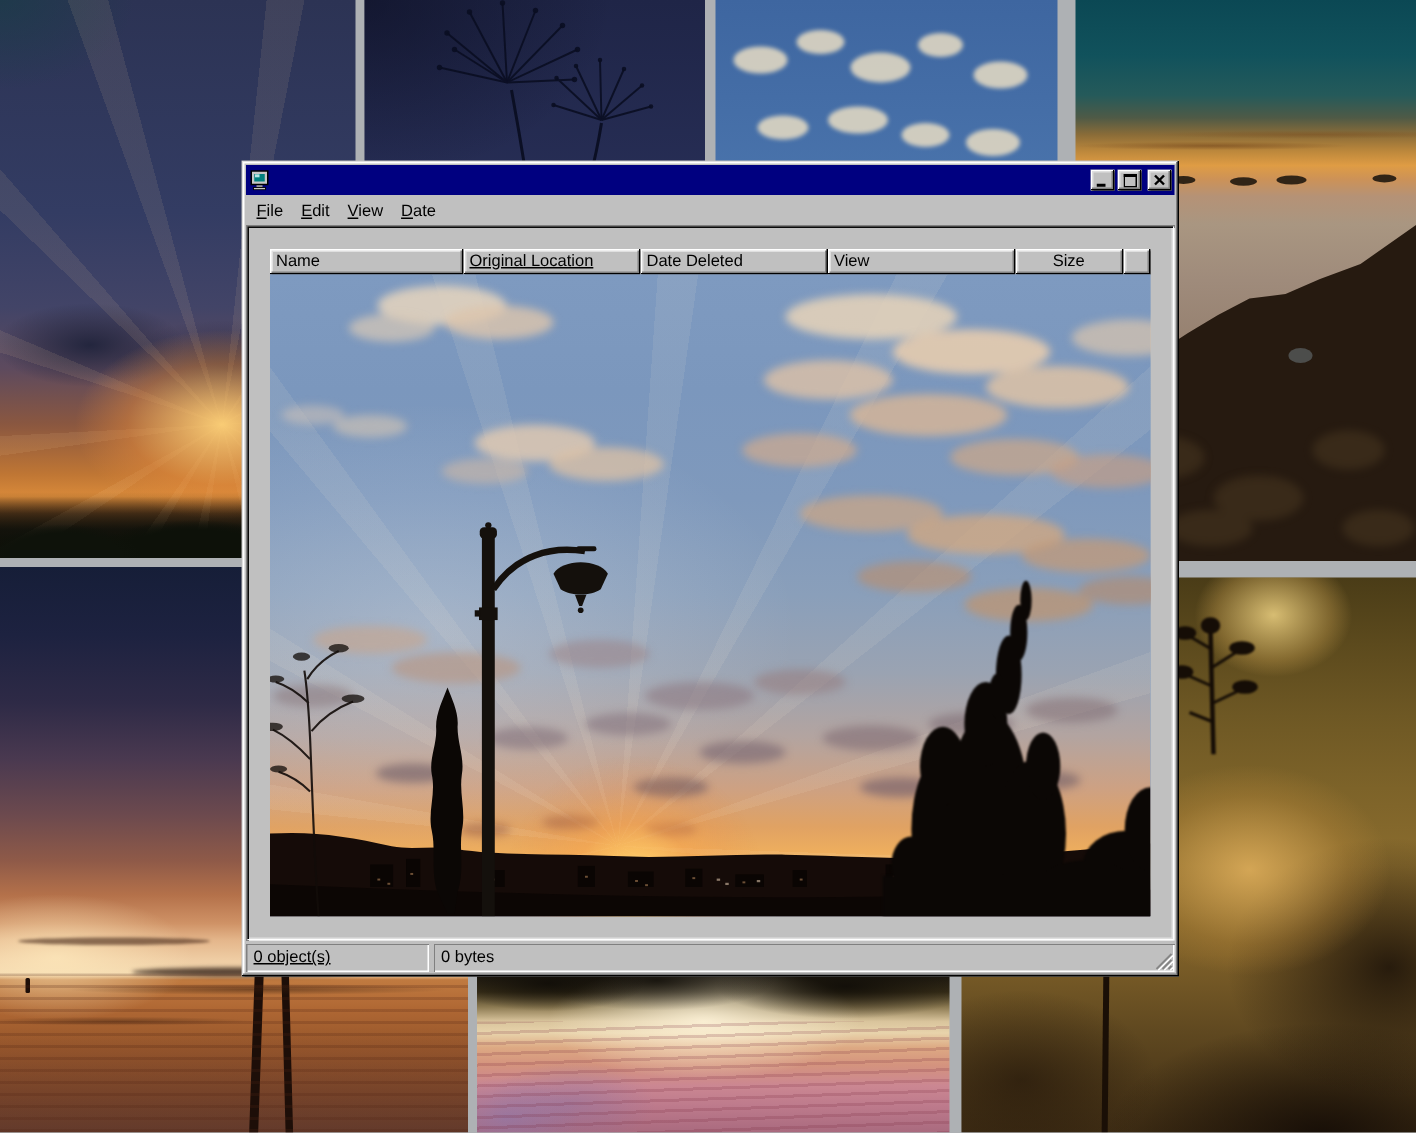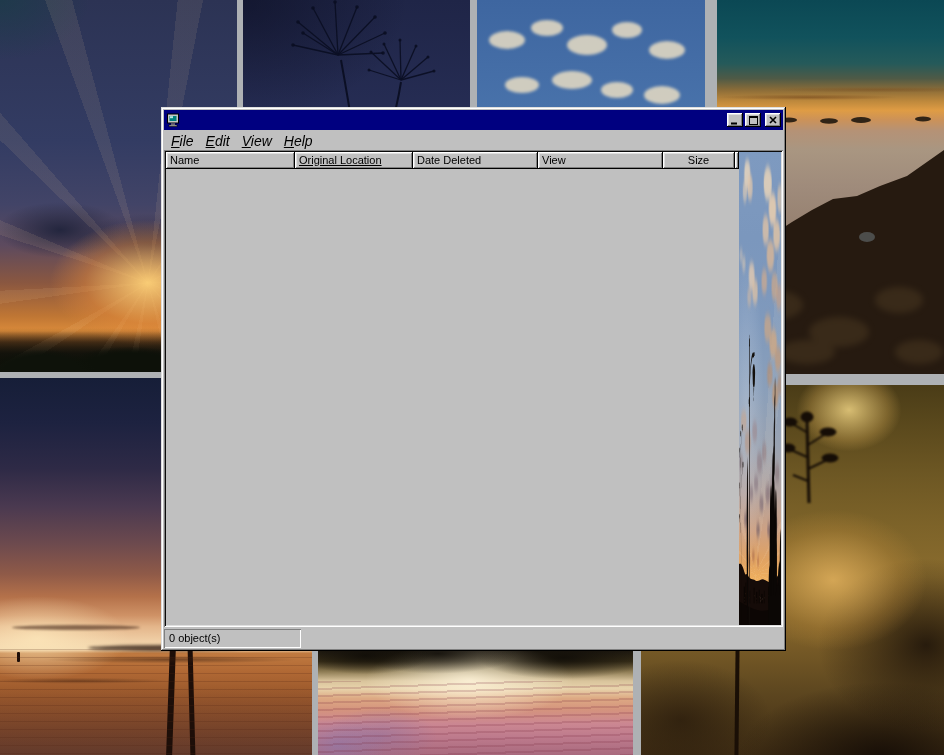--- a/index.html
+++ b/index.html
@@ -94,46 +94,46 @@
   }
   .titlebar{height:20px;flex:0 0 20px;background:#000080;display:flex;align-items:center;
     padding:0 2px;gap:3px;margin:0 0 1px 0;}
   .title-text{color:#fff;font-size:11px;font-weight:bold;flex:1;overflow:hidden;white-space:nowrap;}
   .tb-btns{display:flex;gap:2px;align-items:center;}
   .btn95{width:16px;height:14px;background:#c0c0c0;position:relative;
     box-shadow: inset -1px -1px 0 #000, inset 1px 1px 0 #fff, inset -2px -2px 0 #808080, inset 2px 2px 0 #dfdfdf;
     display:flex;align-items:center;justify-content:center;}
   .btn95.close{margin-left:2px;}
   .menubar{height:19px;flex:0 0 19px;display:flex;align-items:center;padding-left:1px;}
-  .menu-item{font-size:14px;color:#000;padding:2px 6px;cursor:default;font-style:italic;}
+  .menu-item{font-size:11px;color:#000;padding:2px 6px;cursor:default;}
   .menu-item::first-letter{text-decoration:underline;}
   .listview{flex:1;margin-top:0;background:#c0c0c0;
     box-shadow: inset 1px 1px 0 #808080, inset -1px -1px 0 #fff, inset 2px 2px 0 #0a0a0a, inset -2px -2px 0 #dfdfdf;
-    padding:2px;display:flex;min-height:0;}
+    padding:16px;display:flex;flex-direction:column;min-height:0;}
   .header-row{height:17px;flex:0 0 17px;display:flex;}
   .hcell{background:#c0c0c0;font-size:11px;line-height:17px;padding-left:4px;box-sizing:border-box;
     box-shadow: inset -1px -1px 0 #000, inset 1px 1px 0 #fff, inset -2px -2px 0 #808080, inset 2px 2px 0 #dfdfdf;
     overflow:hidden;white-space:nowrap;}
   .hcell.c0{width:129px;}.hcell.c1{width:118px;text-decoration:underline;}.hcell.c2{width:125px;}
   .hcell.c3{width:125px;}.hcell.c4{width:72px;text-align:center;padding-right:5px;}
   .hcell.c5{flex:1;}
   .photo-view{flex:1;position:relative;overflow:hidden;background:#7e9ac0;}
   .pv-sky{position:absolute;inset:0;
     background:
       radial-gradient(60% 50% at 18% 55%, rgba(235,240,248,.25), transparent 70%),
       linear-gradient(180deg,#7e9ac0 0%,#7b97bd 18%,#7f99bc 35%,#8a9fba 50%,#9aa3b2 62%,#b3a4a0 72%,#cda183 80%,#e0a263 86%,#eeae5e 90%,#f6c476 93.5%,#b97a42 96%,#8a5630 100%);}
   .pv-rays{position:absolute;inset:0;
     background:repeating-conic-gradient(from 245deg at 39.5% 89%, rgba(255,240,215,0) 0deg 9deg, rgba(255,240,215,.085) 9deg 13deg, rgba(255,240,215,0) 13deg 22deg);}
   .pv-sun{position:absolute;left:153px;top:317px;width:180px;height:180px;
     background:radial-gradient(circle,#fffbe8 0%,#ffe9a6 7%,rgba(255,200,100,.75) 16%,rgba(250,160,70,.4) 32%,rgba(240,140,60,.15) 50%,transparent 68%);}
   .pv-svg{position:absolute;inset:0;width:100%;height:100%;}
   .statusbar{height:19px;flex:0 0 19px;margin-top:2px;display:flex;gap:3px;}
   .spanel{box-shadow: inset 1px 1px 0 #808080, inset -1px -1px 0 #fff;
     font-size:11px;line-height:17px;padding:1px 5px 0 5px;box-sizing:border-box;color:#000;}
-  .spanel.s1{width:137px;}
+  .spanel.s1{width:122px;text-decoration:underline;}
   .spanel.s2{flex:1;position:relative;}
   .grip{position:absolute;right:1px;bottom:1px;width:13px;height:13px;}
 </style>
 </head>
 <body>
 
 <div class="ph ph-rays"></div>
 
 <div class="ph ph-plant">
   <svg width="227" height="330" viewBox="0 0 227 330">
@@ -300,21 +300,21 @@
           <path d="M1,1 L7,7 M7,1 L1,7" stroke="#000" stroke-width="1.6"></path>
         </svg>
       </div>
     </div>
   </div>
 
   <div class="menubar">
     <span class="menu-item">File</span>
     <span class="menu-item">Edit</span>
     <span class="menu-item">View</span>
-    <span class="menu-item">Help</span>
+    <span class="menu-item">Date</span>
   </div>
 
   <div class="listview">
     <div class="header-row">
       <div class="hcell c0">Name</div>
       <div class="hcell c1">Original Location</div>
       <div class="hcell c2">Date Deleted</div>
       <div class="hcell c3">View</div>
       <div class="hcell c4">Size</div>
       <div class="hcell c5"></div>
@@ -454,14 +454,25 @@
           <ellipse cx="615" cy="395" rx="18" ry="30"></ellipse>
           <ellipse cx="570" cy="435" rx="34" ry="18"></ellipse>
           <rect x="428" y="428" width="190" height="30"></rect>
         </g>
       </svg>
     </div>
   </div>
 
   <div class="statusbar">
     <div class="spanel s1">0 object(s)</div>
+    <div class="spanel s2">
+      <span>0 bytes</span>
+      <svg class="grip" viewBox="0 0 13 13">
+        <path d="M12,2 L2,12" stroke="#868686" stroke-width="1.3"></path>
+        <path d="M13,3 L3,13" stroke="#fff" stroke-width="1"></path>
+        <path d="M12,6 L6,12" stroke="#868686" stroke-width="1.3"></path>
+        <path d="M13,7 L7,13" stroke="#fff" stroke-width="1"></path>
+        <path d="M12,10 L10,12" stroke="#868686" stroke-width="1.3"></path>
+        <path d="M13,11 L11,13" stroke="#fff" stroke-width="1"></path>
+      </svg>
+    </div>
   </div>
 </div>
 
 </body></html>

